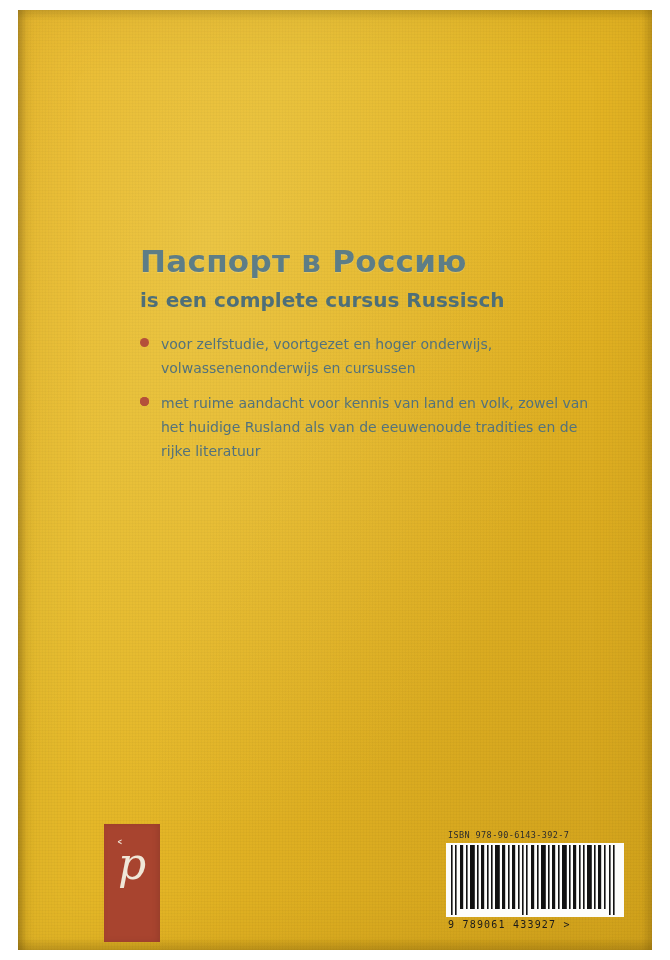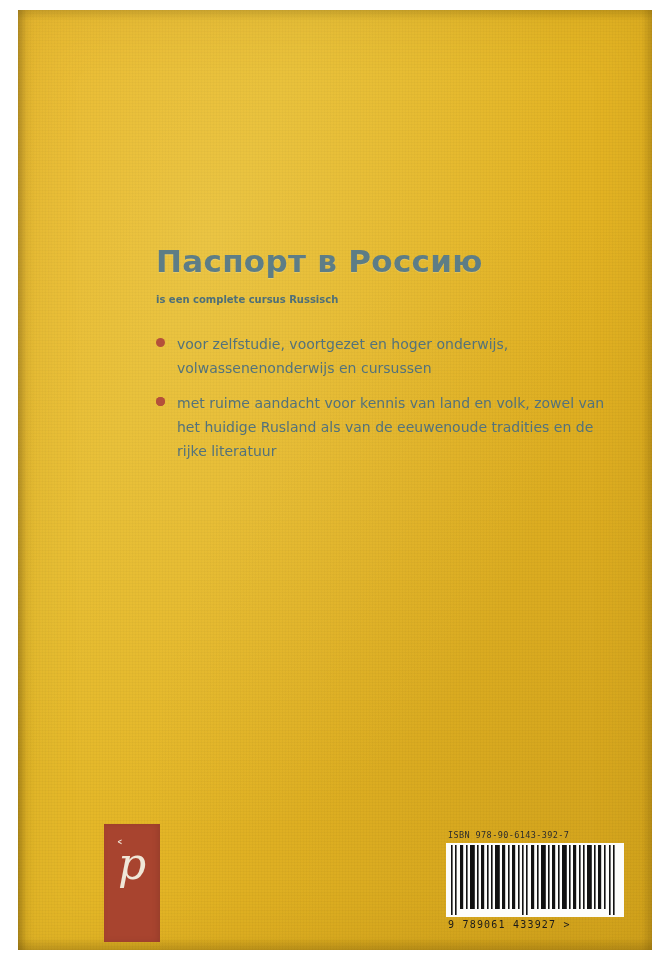--- a/index.html
+++ b/index.html
@@ -74,38 +74,37 @@
     background: linear-gradient(0deg, rgba(90,65,5,0.25) 0%, rgba(0,0,0,0) 100%);
   }
 
   
   .textblock {
     position: absolute;
     left: 122px;
     top: 232px;
     width: 470px;
     z-index: 3;
-    margin-left: 16px;
   }
 
   .title {
     font-family: "DejaVu Sans", sans-serif;
     font-weight: bold;
     font-size: 31px;
     line-height: 38px;
     color: #5d7d86;
     letter-spacing: 0.3px;
     margin: 0 0 10px 0;
     text-shadow: 0 1px 0 rgba(255,255,255,0.18);
   }
 
   .subtitle {
     font-family: "DejaVu Sans", sans-serif;
     font-weight: bold;
-    font-size: 10px;
+    font-size: 20px;
     line-height: 20px;
     color: #4e6f78;
     margin: 0 0 22px 0;
   }
 
   .bullets {
     list-style: none;
     margin: 0;
     padding: 0;
   }

